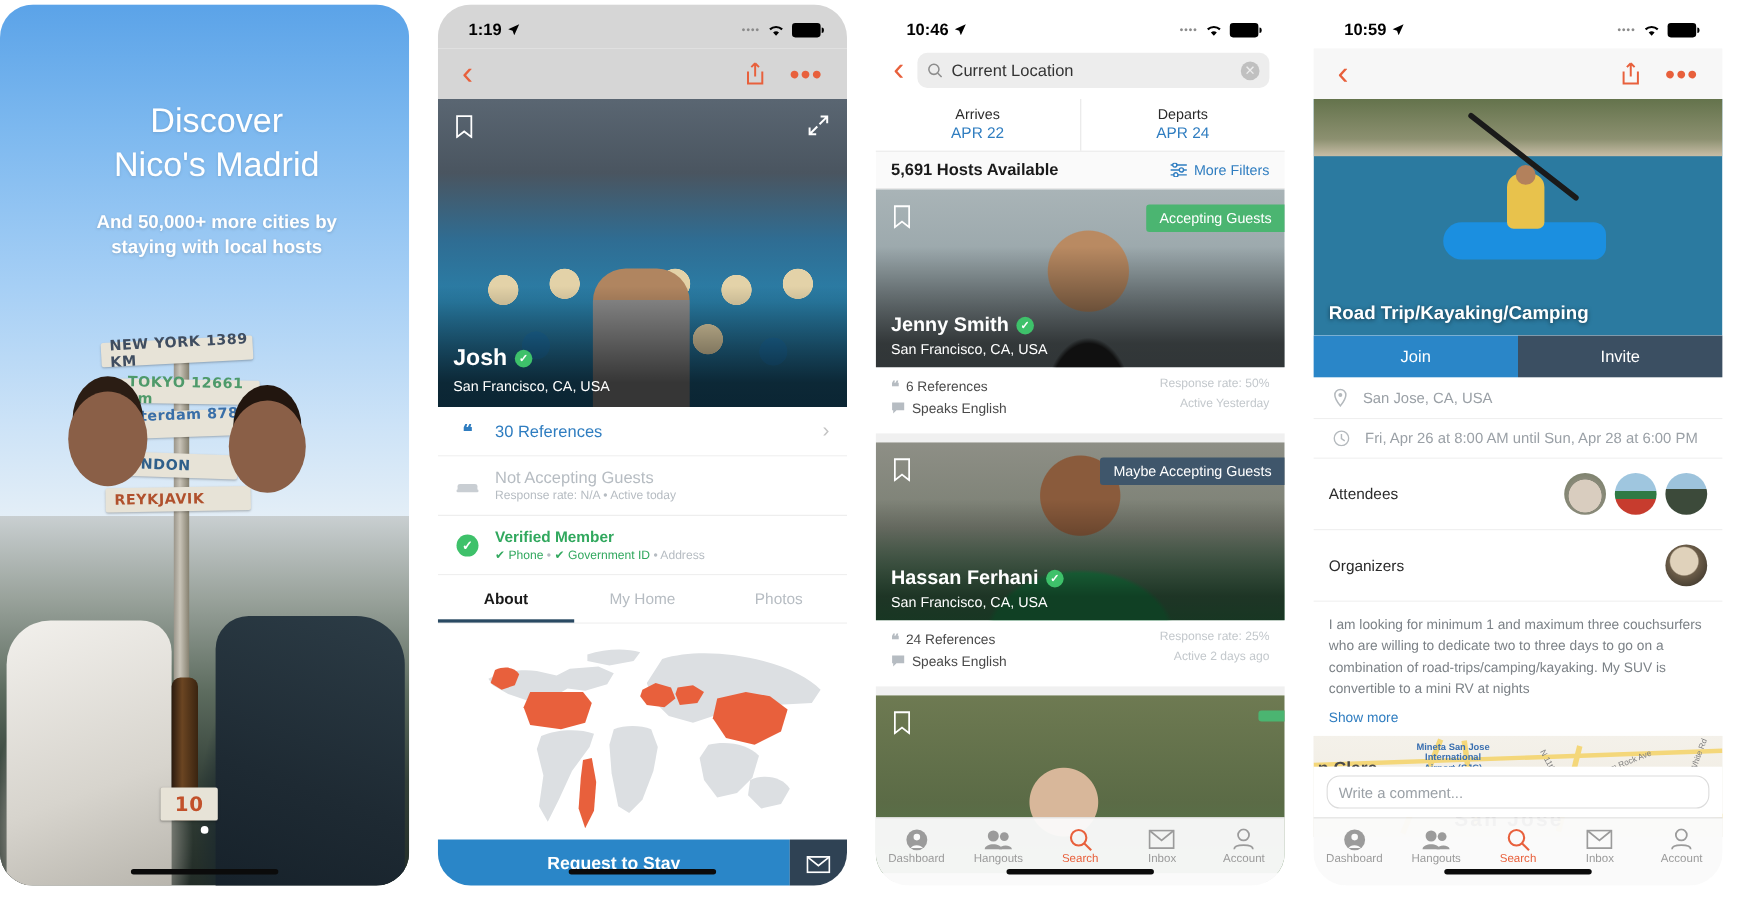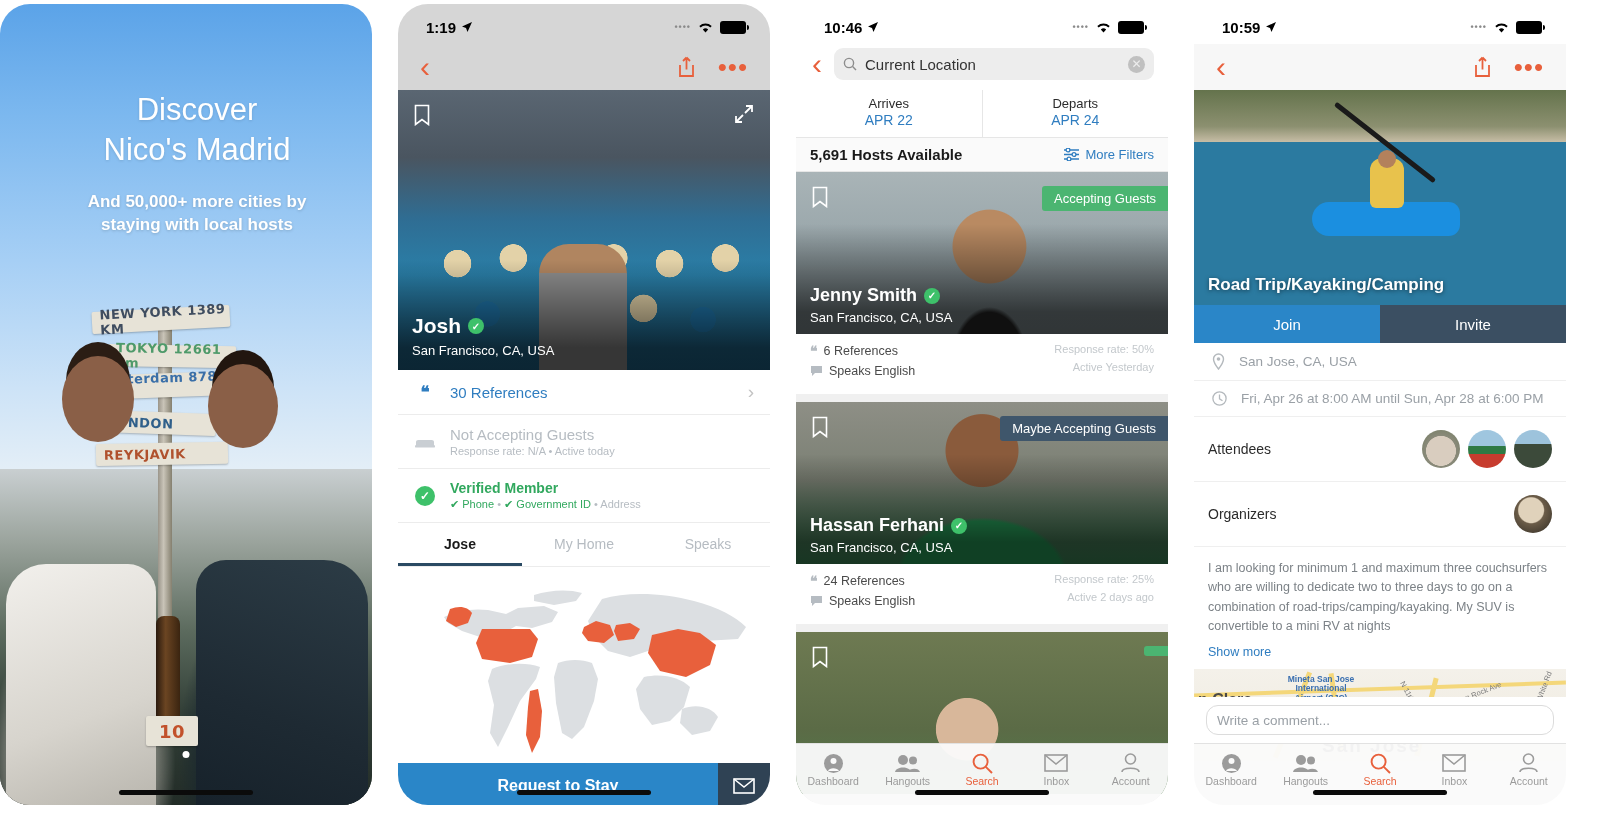--- a/index.html
+++ b/index.html
@@ -430,23 +430,23 @@
           <span class="green">✔ Phone</span>
           <span class="grey"> • </span>
           <span class="green">✔ Government ID</span>
           <span class="grey"> • </span>
           <span class="grey">Address</span>
         </div>
       </div>
     </div>
 
     <div class="tabs">
-      <div class="tab active">Jose</div>
+      <div class="tab active">About</div>
       <div class="tab">My Home</div>
-      <div class="tab">Speaks</div>
+      <div class="tab">Photos</div>
     </div>
 
     <div class="map-wrap">
       <svg class="worldmap" viewBox="0 0 356 175">
         <g fill="#dcdfe2">
           <path d="M38 36c12-6 28-9 44-7l18 4 12-6 26-2 14 6-6 10-20 6-16-2-14 8-22 3-18-6-14-8z"></path>
           <path d="M128 14c16-5 34-6 48-2l-6 8-22 4-20-4z"></path>
           <path d="M196 18c26-8 62-6 92 2 24 6 42 16 52 26l-8 12-34 2-20 10-30-2-24 8-22-6-14-14-6-16z"></path>
           <path d="M152 82c10-4 24-4 34 0l6 16-4 22-10 26-12 12-10-6-6-30-2-26z"></path>
           <path d="M86 88c14-6 34-7 48-2l-4 12-16 22-12 26-10 20-8-14 4-28-6-24z"></path>

